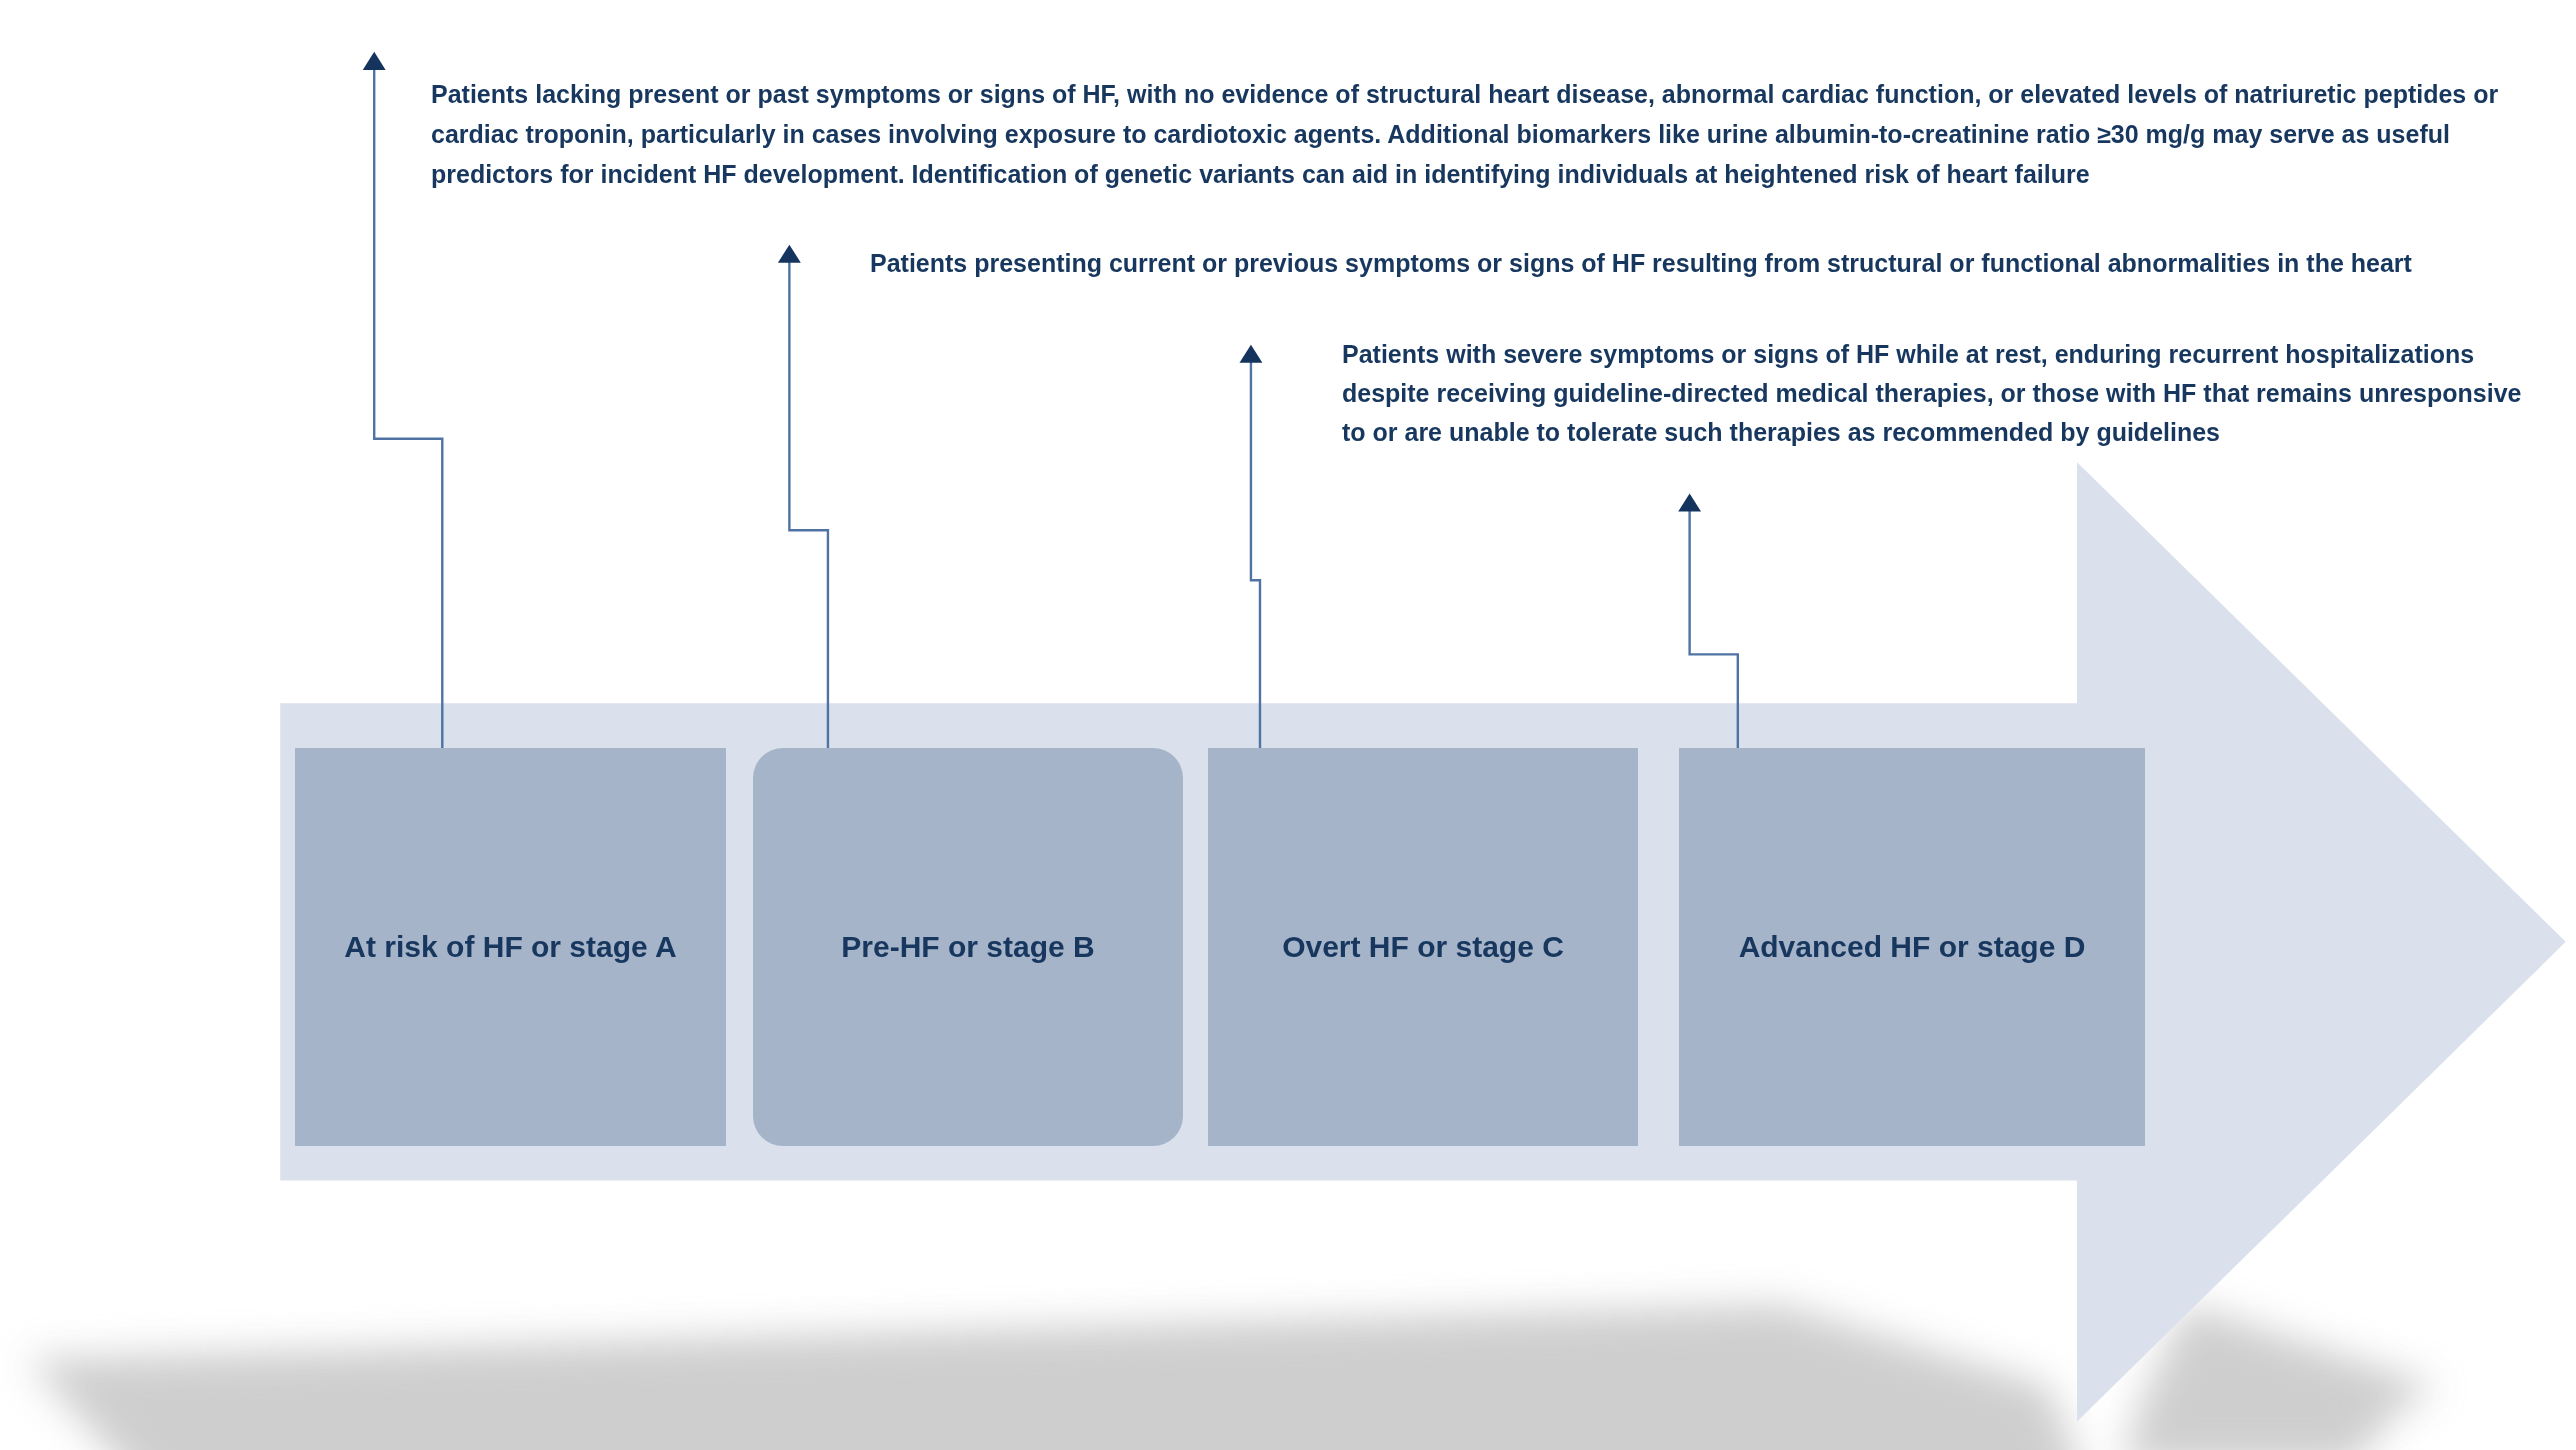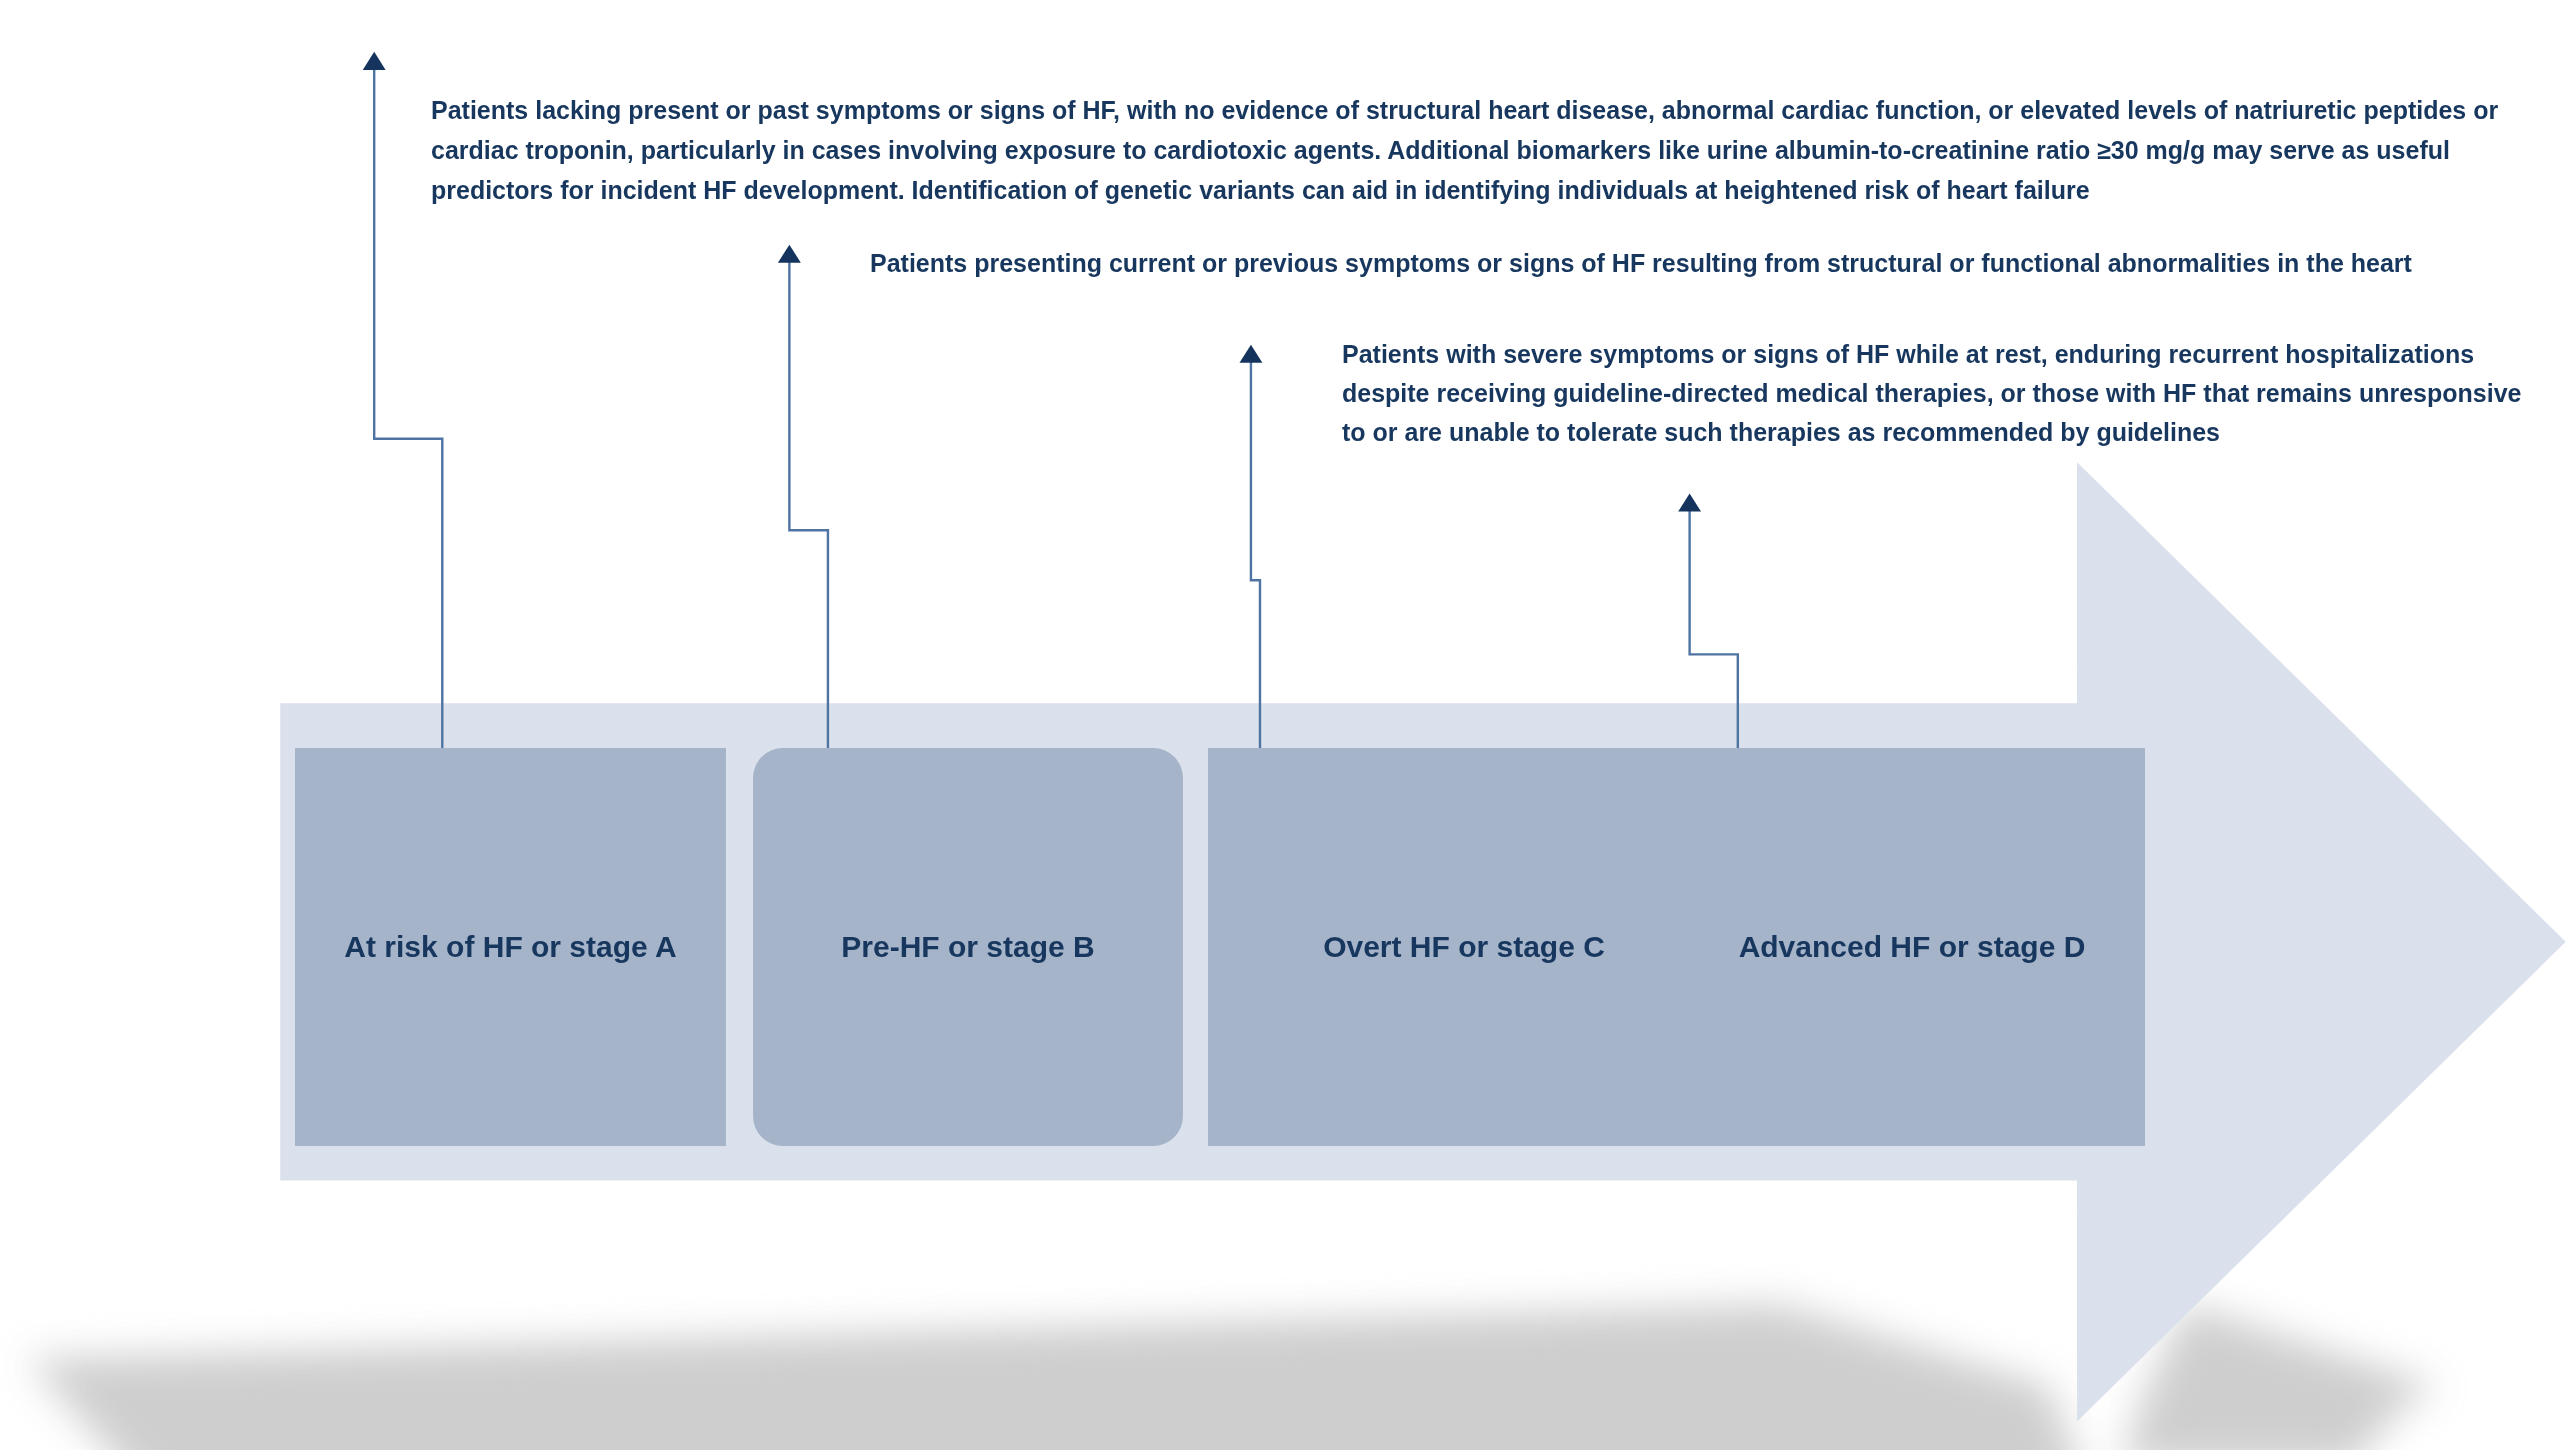--- a/index.html
+++ b/index.html
@@ -16,31 +16,31 @@
     background:var(--box-fill,#a6b4ca);
     display:flex;align-items:center;justify-content:center;
     text-align:center;
   }
   .stage-box .label{
     font-size:30px;font-weight:bold;color:var(--text-navy,#17375e);
     line-height:1.15;
   }
   .box-a{left:295px;width:431px;}
   .box-b{left:753px;width:430px;border-radius:30px;}
-  .box-c{left:1208px;width:430px;padding-left:41px;}
+  .box-c{left:1208px;width:430px;}
   .box-d{left:1679px;width:466px;}
   .annotation{
     position:absolute;
     color:var(--text-navy,#17375e);
     font-weight:bold;
     font-size:25px;
     line-height:40px;
   }
   .ann-a{left:213px;top:13.3px;font-size:24px;white-space:nowrap;line-height:31px;}
-  .ann-b{left:431px;top:74px;width:2121px;margin-top:16px;}
+  .ann-b{left:431px;top:74px;width:2121px;}
   .ann-c{left:870px;top:243px;width:1651px;}
   .ann-d{left:1342px;top:335px;width:1181px;line-height:39px;}
 </style>
 </head>
 <body>
 
 <div class="canvas">
 
   <svg class="layer" viewBox="0 0 4275 2408" xmlns="http://www.w3.org/2000/svg">
     <defs>

